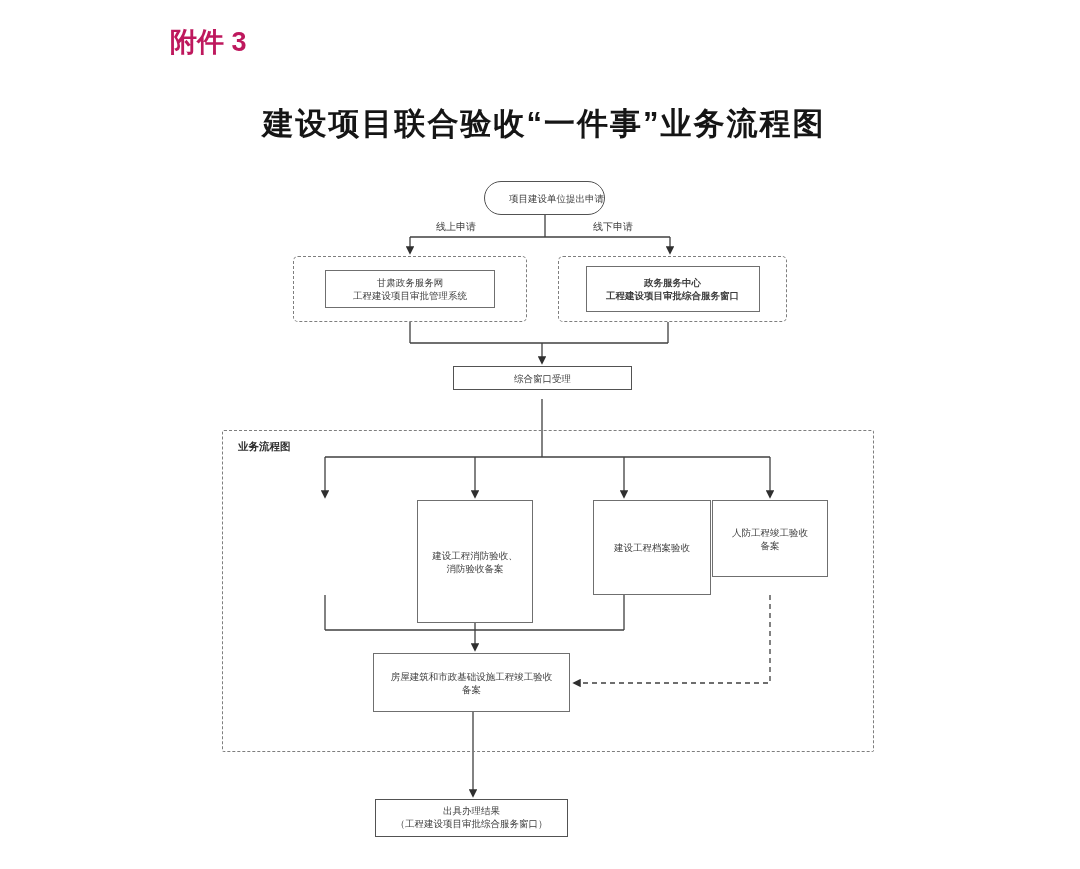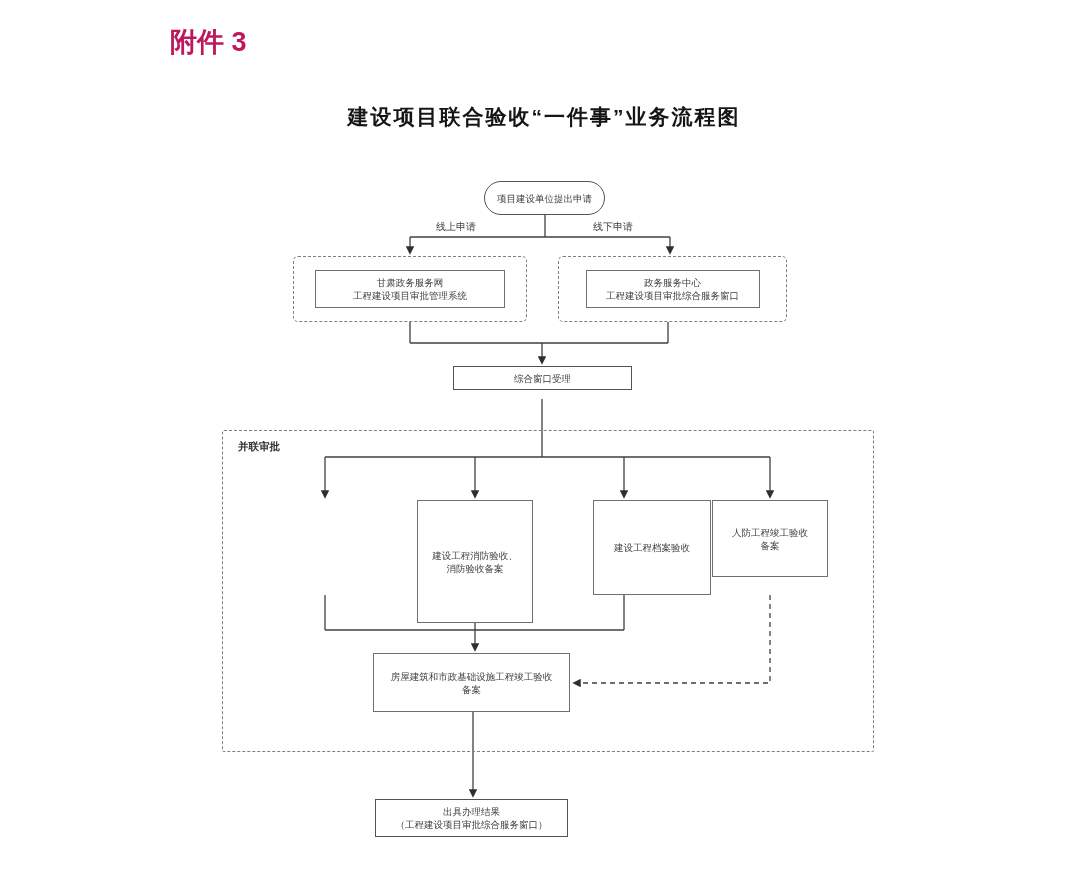--- a/index.html
+++ b/index.html
@@ -5,31 +5,31 @@
   html,body{margin:0;padding:0;background:#ffffff;}
   .page{
     position:relative;width:1080px;height:869px;background:#ffffff;
     font-family:"Liberation Sans","DejaVu Sans",sans-serif;overflow:hidden;
   }
   .attachment{
     position:absolute;left:170px;top:24px;font-size:27px;font-weight:bold;color:#be185d;
   }
   .title{
     position:absolute;left:8px;right:0;top:103px;text-align:center;
-    font-size:21px;font-weight:bold;letter-spacing:2px;color:#151515;
+    font-size:31px;font-weight:bold;letter-spacing:2px;color:#151515;
   }
   .connectors{position:absolute;left:0;top:0;}
   .node{
     position:absolute;box-sizing:border-box;background:#ffffff;
     display:flex;flex-direction:column;align-items:center;justify-content:center;
     text-align:center;color:#3d3d3d;font-size:9.5px;line-height:13px;
   }
   .solid{border:1px solid #6f6f6f;}
   .thick{border:1.4px solid #525252;}
-  .stadium{border-radius:17px;border:1.4px solid #525252;}
+  .stadium{border-radius:17px;border:1.4px solid #525252;align-items:flex-end;}
   .dashed-container{
     position:absolute;box-sizing:border-box;border:1px dashed #7e7e7e;border-radius:5px;
     display:flex;align-items:center;justify-content:center;background:transparent;
   }
   .group-label{
     position:absolute;left:15px;top:9px;font-size:10.5px;font-weight:bold;color:#2e2e2e;
   }
   .branch-label{
     position:absolute;font-size:10px;color:#3d3d3d;
   }
@@ -73,39 +73,39 @@
   </svg>
 
   <div class="node stadium" style="left:484px;top:181px;width:121px;height:34px;">
     <div>项目建设单位提出申请</div>
   </div>
 
   <div class="branch-label" style="left:436px;top:220px;">线上申请</div>
   <div class="branch-label" style="left:593px;top:220px;">线下申请</div>
 
   <div class="dashed-container" style="left:293px;top:256px;width:234px;height:66px;">
-    <div class="node solid" style="position:static;width:190px;height:38px;">
+    <div class="node solid" style="position:static;width:170px;height:38px;">
       <div>甘肃政务服务网</div>
       <div>工程建设项目审批管理系统</div>
     </div>
   </div>
 
   <div class="dashed-container" style="left:558px;top:256px;width:229px;height:66px;">
-    <div class="node solid" style="position:static;width:174px;height:38px;">
+    <div class="node solid" style="position:static;width:174px;height:46px;font-weight:bold;">
       <div>政务服务中心</div>
       <div>工程建设项目审批综合服务窗口</div>
     </div>
   </div>
 
   <div class="node thick" style="left:453px;top:366px;width:179px;height:24px;">
     <div>综合窗口受理</div>
   </div>
 
   <div class="dashed-container" style="left:222px;top:430px;width:652px;height:322px;border-radius:2px;">
-    <div class="group-label">并联审批</div>
+    <div class="group-label">业务流程图</div>
   </div>
 
 
   <div class="node solid" style="left:417px;top:500px;width:116px;height:123px;padding:0 5px;">
     <div>建设工程消防验收、</div>
     <div>消防验收备案</div>
   </div>
 
   <div class="node solid" style="left:565px;top:500px;width:118px;height:95px;padding:0 12px;margin-left:28px;">
     <div>建设工程档案验收</div>
@@ -115,18 +115,18 @@
   <div class="node solid" style="left:712px;top:500px;width:116px;height:77px;padding:0 5px;">
     <div>人防工程竣工验收</div>
     <div>备案</div>
   </div>
 
   <div class="node solid" style="left:373px;top:653px;width:197px;height:59px;padding:0 16px;">
     <div>房屋建筑和市政基础设施工程竣工验收</div>
     <div>备案</div>
   </div>
 
-  <div class="node thick" style="left:375px;top:799px;width:193px;height:38px;padding:0 3px;">
+  <div class="node thick" style="left:375px;top:799px;width:193px;height:38px;padding:0 3px;font-family:Liberation Serif, serif;">
     <div>出具办理结果</div>
     <div>（工程建设项目审批综合服务窗口）</div>
   </div>
 
 </div>
 
 </body></html>

